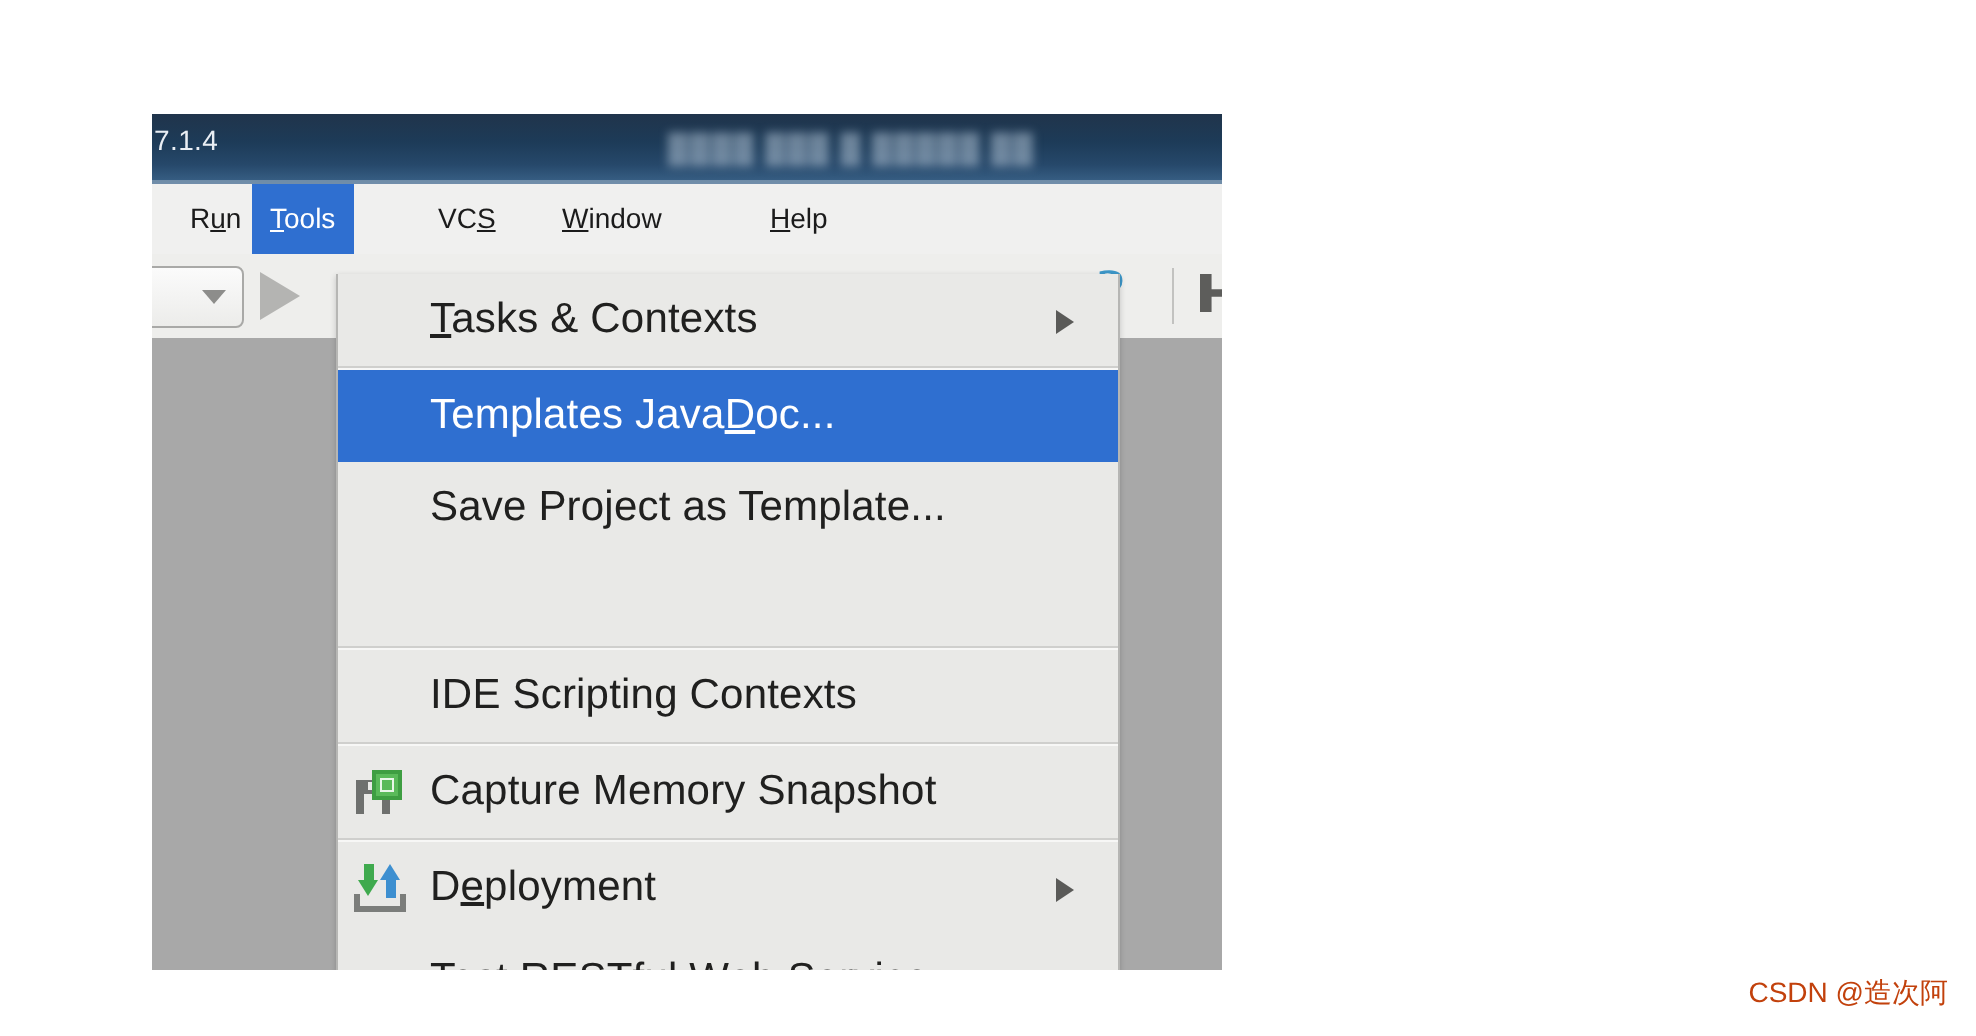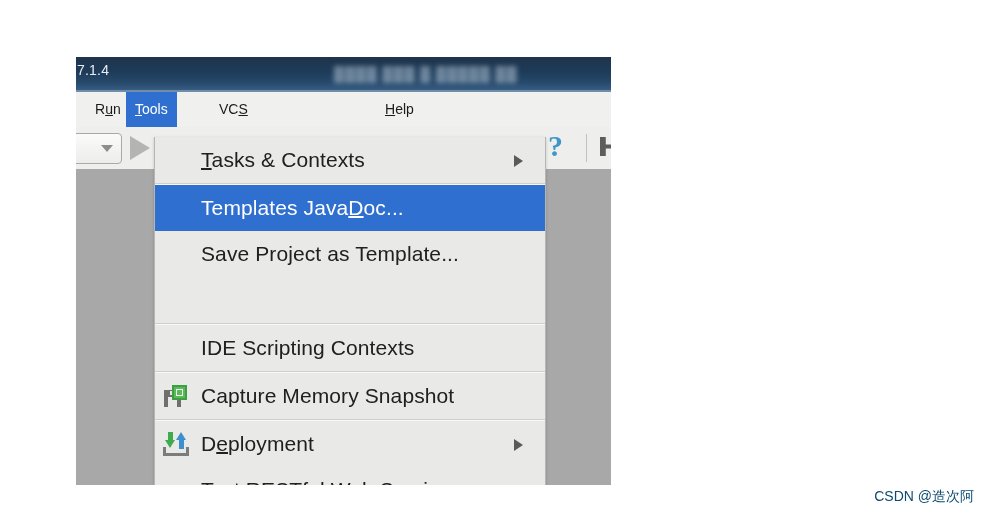--- a/index.html
+++ b/index.html
@@ -158,21 +158,21 @@
     left: 0; top: 112px;
     width: 535px;
     height: 30px;
     background: #d9d9d7;
     border-bottom: 1px solid #bcbcba;
   }
 
   
   #popup {
     position: absolute;
-    left: 78px;
+    left: 92px;
     top: 80px;
     width: 390px;
     height: 348px;
     background: #0f172a;
     border: 1px solid #b6b6b4;
     border-top: none;
     box-shadow: 0 1px 3px rgba(0,0,0,.18);
     overflow: hidden;
   }
   .mi {
@@ -308,21 +308,21 @@
     height: 286px;
     background: #a8a8a8;
   }
 
   
   #watermark {
     position: absolute;
     right: 14px;
     bottom: 12px;
     font-size: 14px;
-    color: #0c4a6e;
+    color: #c2410c;
     white-space: nowrap;
     font-family: "Liberation Sans", sans-serif;
   }
 </style>
 </head>
 <body>
 
 <div id="shot">
 
   <div id="titlebar">
@@ -333,20 +333,23 @@
 
   <div id="menubar">
     <div class="mb-item" style="left:10px;">
       <span>R</span><u>u</u><span>n</span>
     </div>
     <div class="mb-item sel" style="left:50px;">
       <span></span><u>T</u><span>ools</span>
     </div>
     <div class="mb-item" style="left:134px;">
       <span>VC</span><u>S</u><span></span>
+    </div>
+    <div class="mb-item" style="left:196px;">
+      <span></span><u>W</u><span>indow</span>
     </div>
     <div class="mb-item" style="left:300px;">
       <span></span><u>H</u><span>elp</span>
     </div>
   </div>
 
   <div id="toolbar">
     <div id="combo">
       <span class="chev"></span>
     </div>

